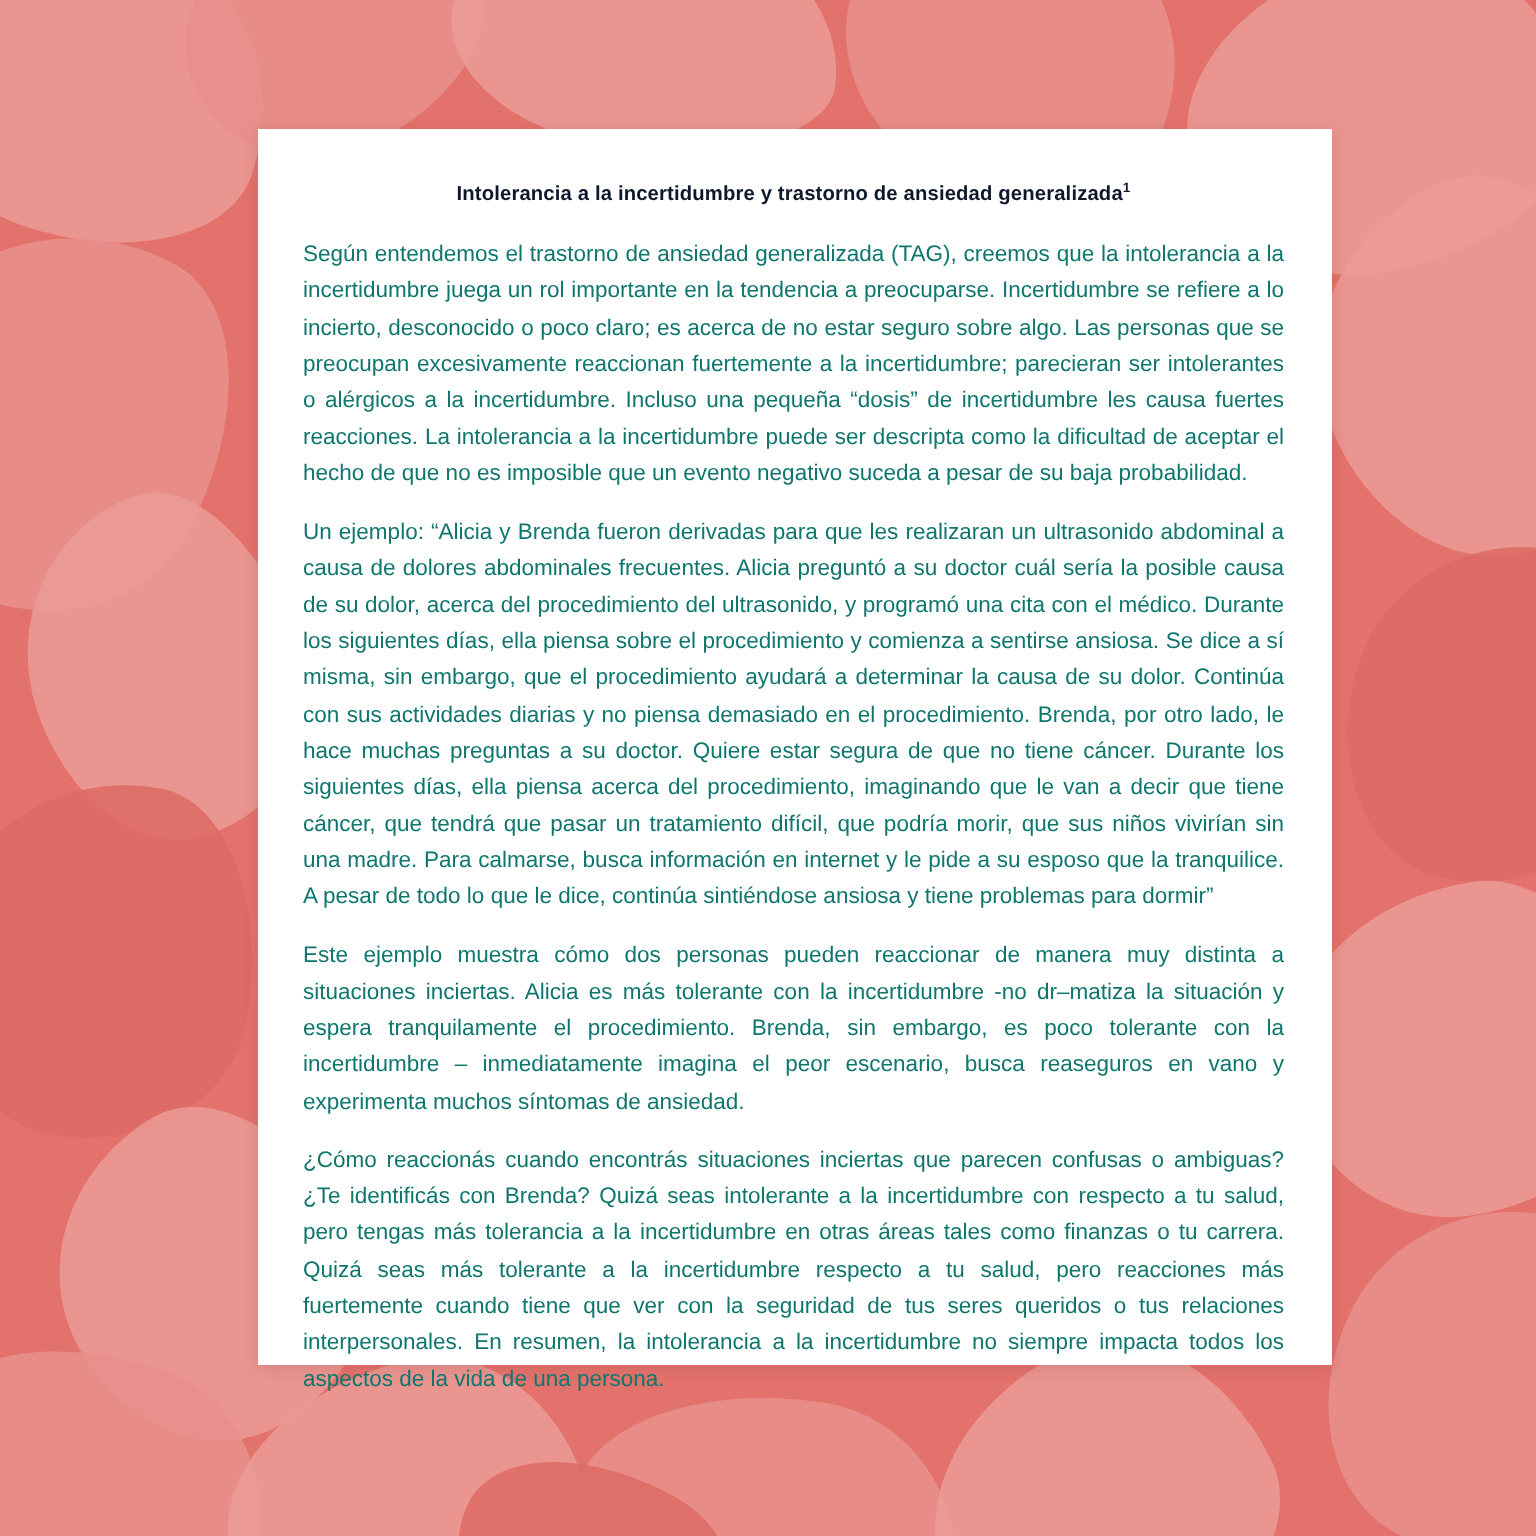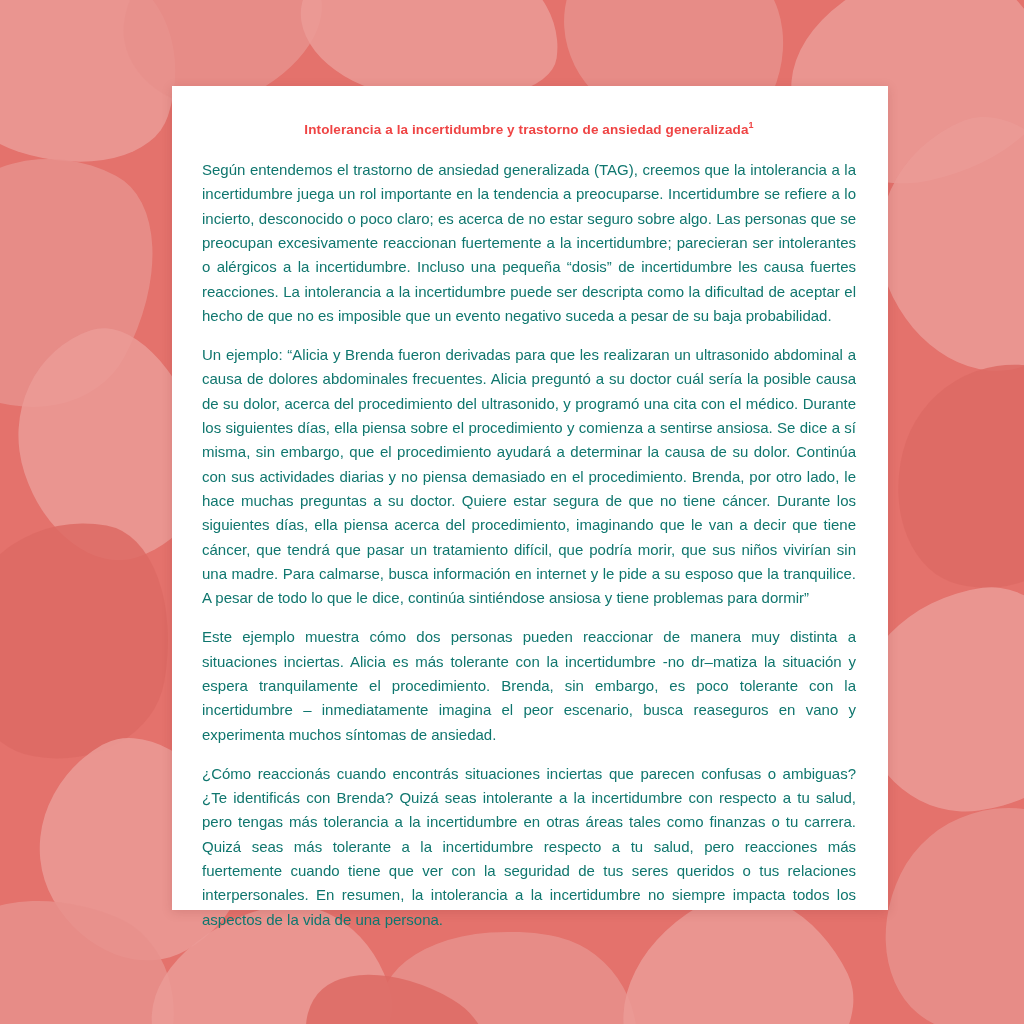--- a/index.html
+++ b/index.html
@@ -40,21 +40,21 @@
     background: #ffffff;
     box-shadow: 0 2px 10px rgba(120, 40, 38, 0.18);
     box-sizing: border-box;
     padding: 30px 32px 24px 30px;
   }
 
   #doc-title {
     text-align: center;
     font-weight: bold;
     font-size: 13.5px;
-    color: #ef4444;
+    color: #0f172a;
     margin: 4px 0 20px 0;
     letter-spacing: 0.1px;
     line-height: 1.3;
   }
   #doc-title sup {
     font-size: 9px;
     vertical-align: super;
   }
 
   p.para {

